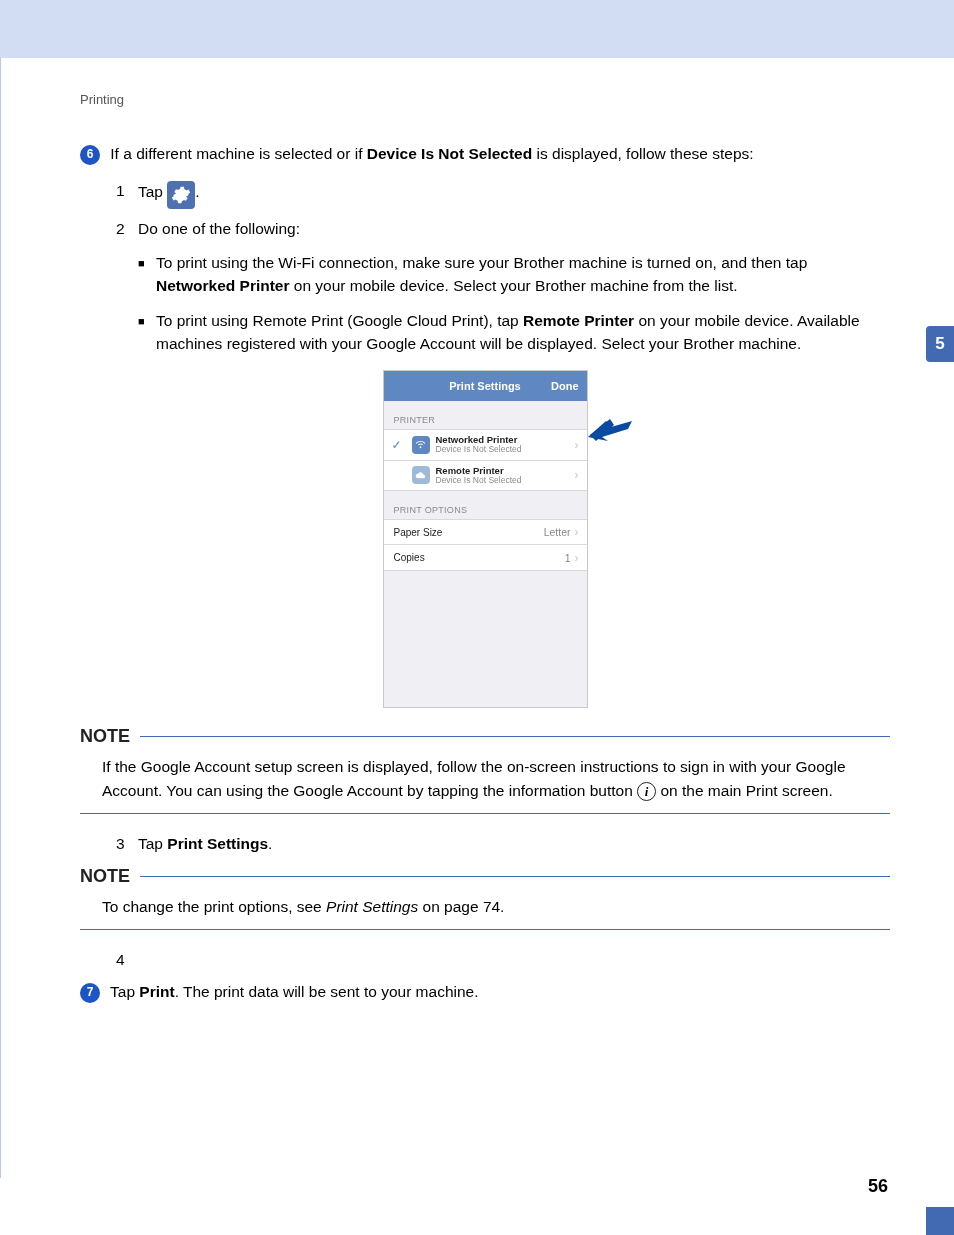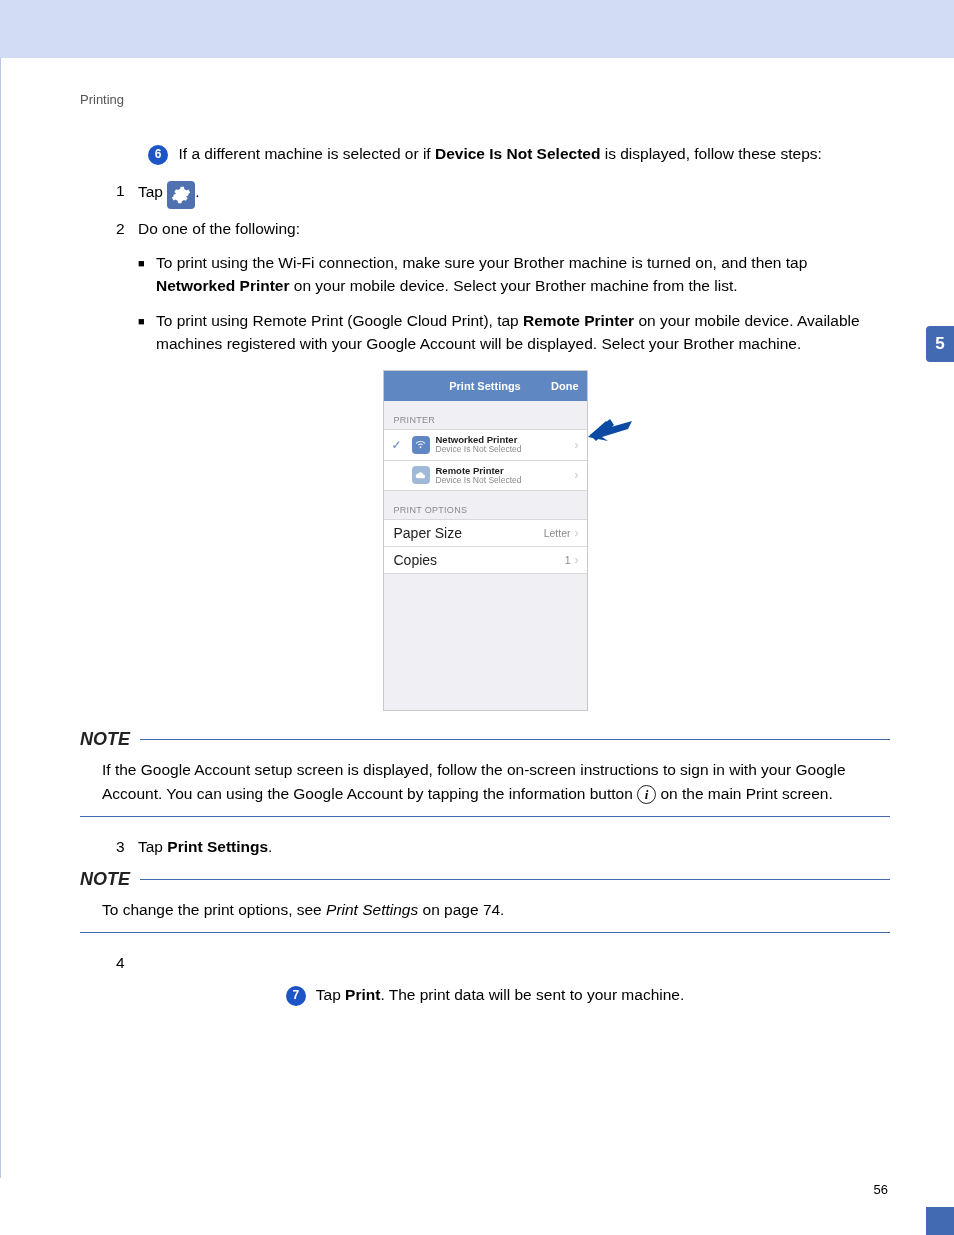--- a/index.html
+++ b/index.html
@@ -6,21 +6,21 @@
   html, body { width: 954px; height: 1235px; font-family: Arial, Helvetica, sans-serif; background: #fff; color: #000; }
   .top-band { height: 58px; background: #d2dcf3; width: 100%; }
   .side-rule { position: absolute; left: 0; top: 58px; width: 1px; height: 1120px; background: #b9c8ea; }
   .content { padding: 34px 64px 0 80px; position: relative; }
   .section-name { font-size: 13px; color: #555; margin-bottom: 36px; }
   .step-bullet {
     display: inline-flex; width: 20px; height: 20px; background: #1d54c6;
     border-radius: 50%; color: #fff; font-size: 12px; font-weight: bold;
     align-items: center; justify-content: center; vertical-align: middle; margin-right: 6px;
   }
-  .step-line { font-size: 15.5px; line-height: 1.45; margin-bottom: 14px; text-align: center; }
+  .step-line { font-size: 15.5px; line-height: 1.45; margin-bottom: 14px; }
   .num-list { padding-left: 36px; margin-bottom: 8px; }
   .num-item { display: flex; font-size: 15.5px; line-height: 1.5; margin-bottom: 10px; }
   .num-item .n { width: 22px; flex-shrink: 0; }
   .gear-icon {
     display: inline-flex; width: 28px; height: 28px; background: #4f71b0;
     border-radius: 4px; align-items: center; justify-content: center; vertical-align: middle;
     position: relative; top: 2px;
   }
   .gear-icon svg { width: 20px; height: 20px; }
   .bullet-list { padding-left: 58px; }
@@ -39,48 +39,48 @@
   .ph-row + .ph-row { border-top: none; }
   .ph-check { width: 16px; margin-right: 4px; color: #5f87c1; font-size: 12px; }
   .ph-icon { width: 18px; height: 18px; border-radius: 4px; margin-right: 6px; display:flex; align-items:center; justify-content:center; }
   .ph-icon.wifi { background: #5f87c1; }
   .ph-icon.cloud { background: #9fb9d8; }
   .ph-icon svg { width: 11px; height: 11px; }
   .ph-text { flex: 1; }
   .ph-text .t1 { font-size: 9.5px; font-weight: 700; color: #222; line-height: 1.1;}
   .ph-text .t2 { font-size: 8.5px; color: #8a8a8e; line-height: 1.1;}
   .ph-chev { color: #c7c7cc; font-size: 12px; }
-  .ph-row.simple .lab { font-size: 14px; color: #222; padding-left: 2px;}
+  .ph-row.simple .lab { font-size: 10px; color: #222; padding-left: 2px;}
   .ph-row.simple .val { font-size: 10.5px; color: #8a8a8e; margin-right: 4px; padding-left: 14px;}
   .ph-pad { height: 136px; }
   .arrow-callout { position: absolute; top: 45px; right: -50px; }
   .arrow-callout svg { width: 44px; height: 28px; }
 
   
   .side-tab {
     position: absolute; right: 0; top: 326px; width: 28px; height: 36px;
     background: #426ab3; color: #fff; font-weight: bold; font-size: 17px;
     display: flex; align-items: center; justify-content: center;
     border-top-left-radius: 4px; border-bottom-left-radius: 4px;
   }
 
   
-  .note-head { display:flex; align-items:center; margin-top: 8px; font-style: italic; }
+  .note-head { display:flex; align-items:center; margin-top: 8px; }
   .note-head .lbl { font-weight: bold; font-size: 18px; color: #222; margin-right: 10px;}
   .note-head .hr { flex: 1; height: 1px; background: #426ab3; }
   .note-body { padding: 8px 0 10px 22px; font-size: 15.5px; line-height: 1.55; }
   .note-foot { height: 1px; background: #426ab3; margin-bottom: 18px; width: calc(100%); }
   .info-icon {
     display:inline-flex; width:19px; height:19px; border: 1.8px solid #222; border-radius:50%;
     align-items:center; justify-content:center; vertical-align:middle; position:relative; top:-1px;
   }
   .info-icon .i { font-family: Georgia, serif; font-style: italic; font-weight:bold; font-size:13px; line-height:1;}
   em.ref { font-style: italic; }
 
-  .page-num { position: absolute; right: 66px; bottom: 38px; font-size: 13px; font-weight: normal; }
+  .page-num { position: absolute; right: 66px; bottom: 38px; font-size: 18px; font-weight: bold; }
   .foot-bar { position: absolute; right: 0; bottom: 0; width: 28px; height: 28px; background: #426ab3; }
   .page-wrap { position: relative; width: 954px; height: 1235px; }
 </style>
 </head>
 <body>
 <div class="page-wrap">
 
 <div class="top-band"></div>
 <div class="side-rule"></div>
 <div class="side-tab">5</div>

